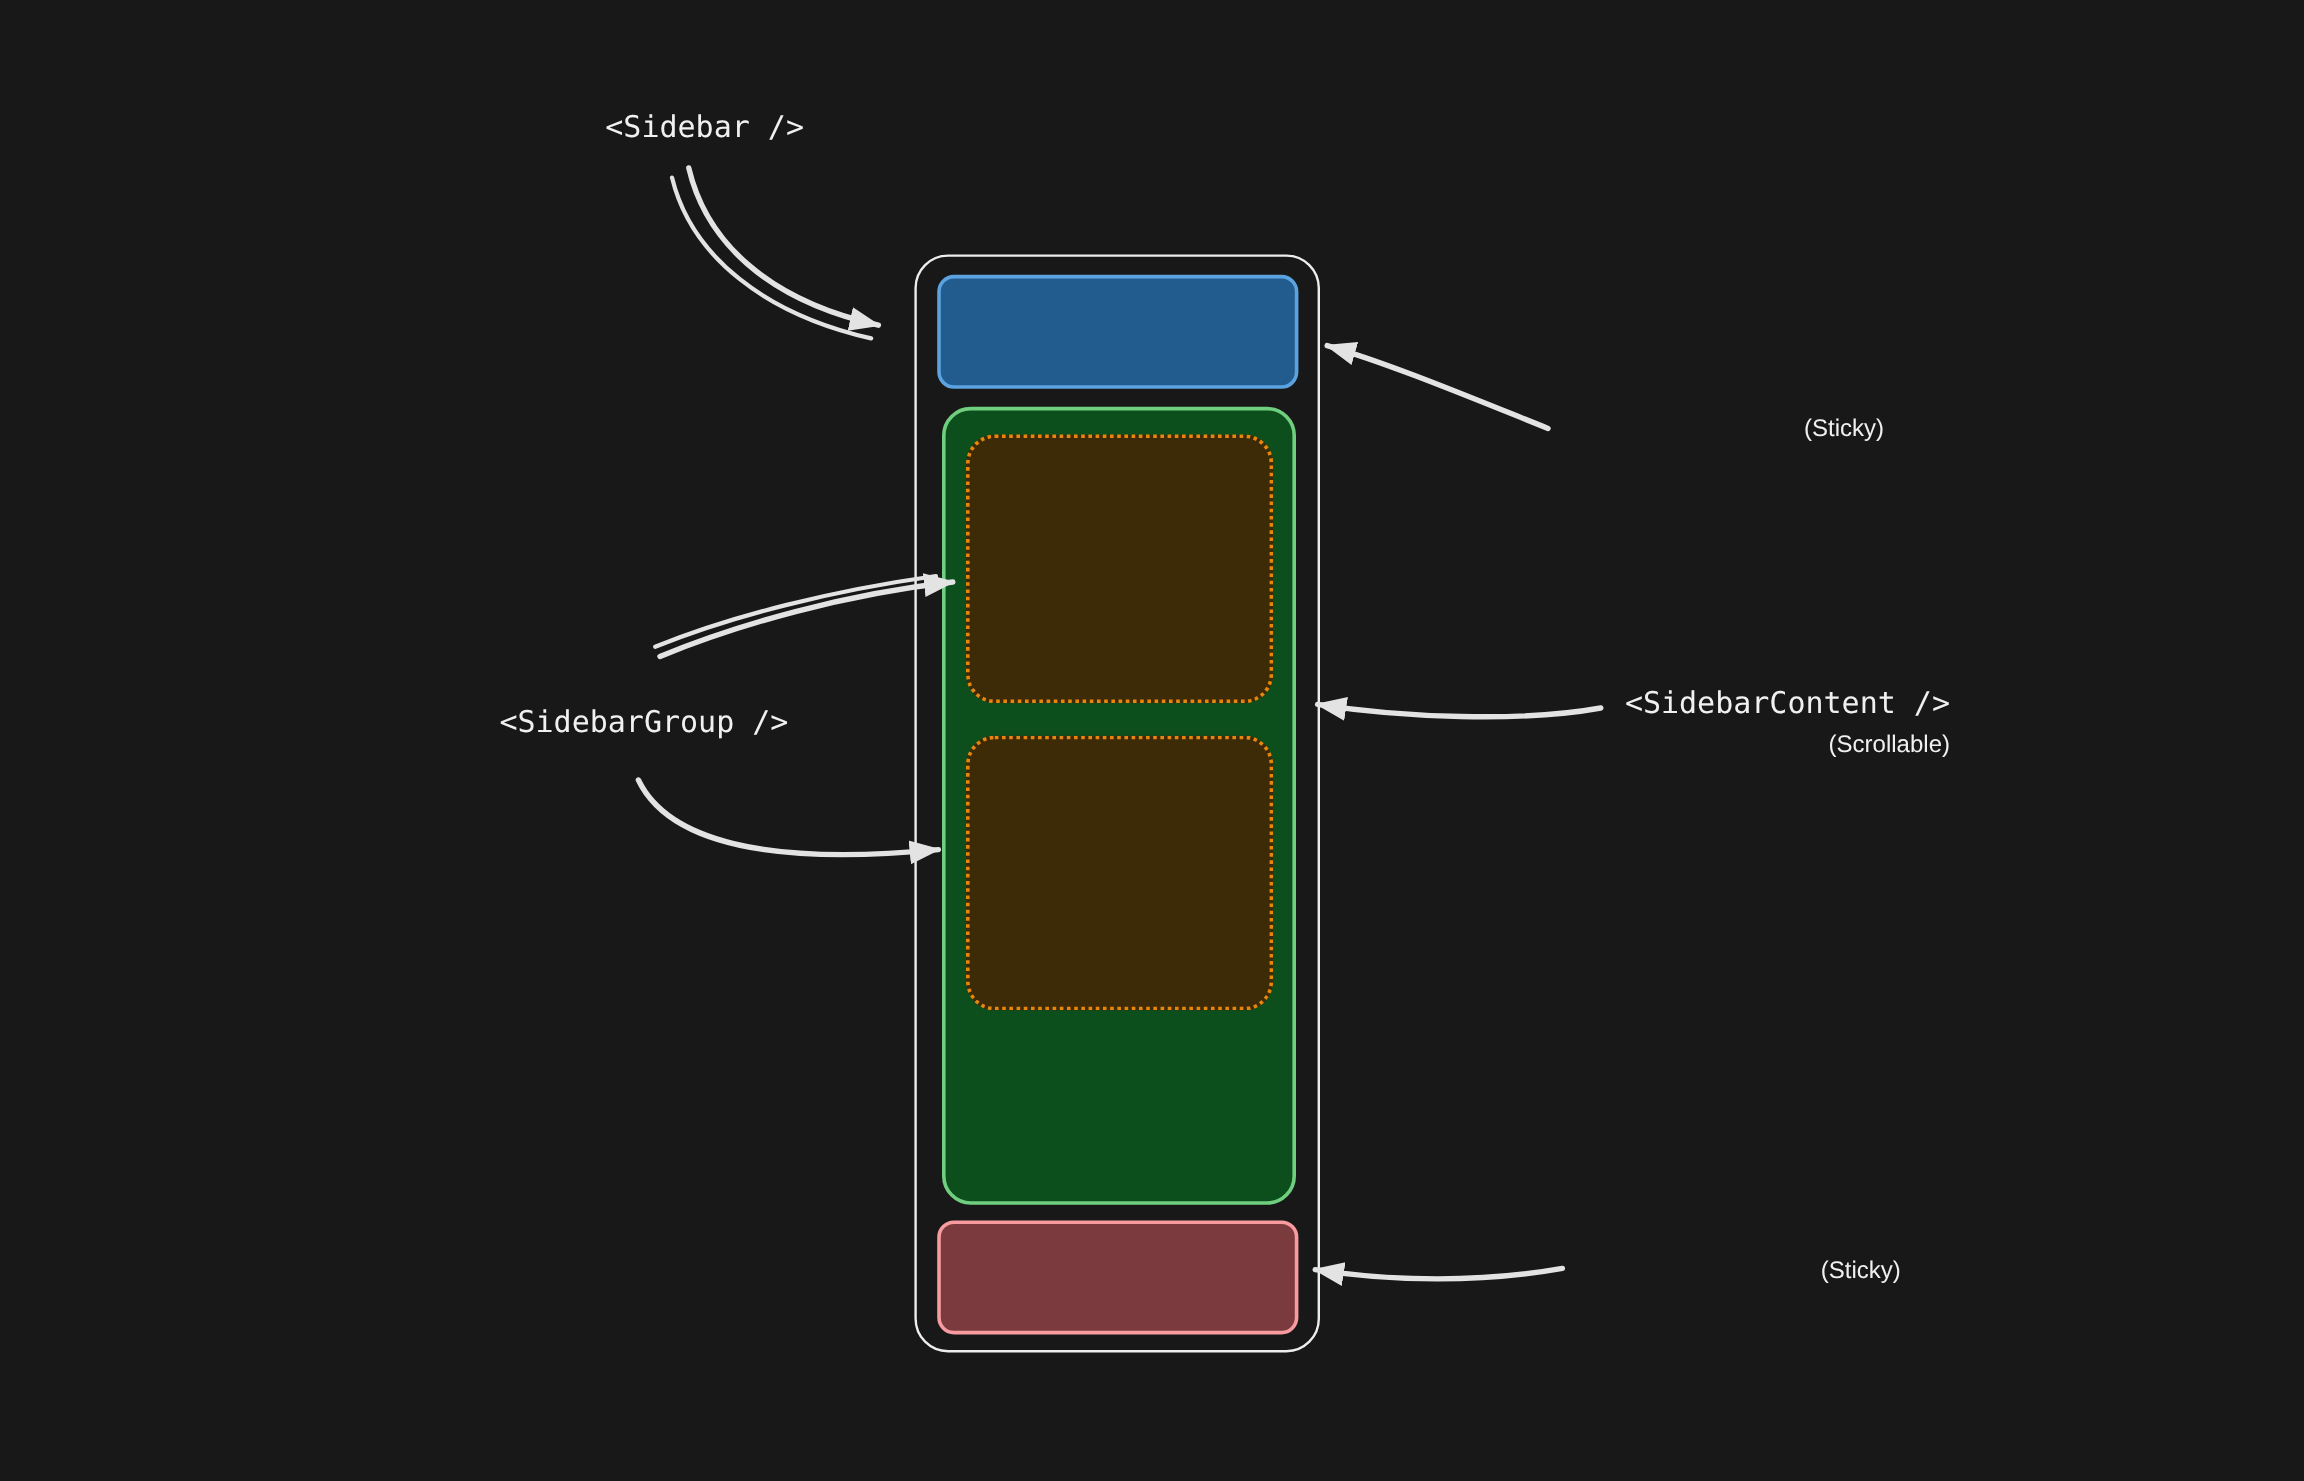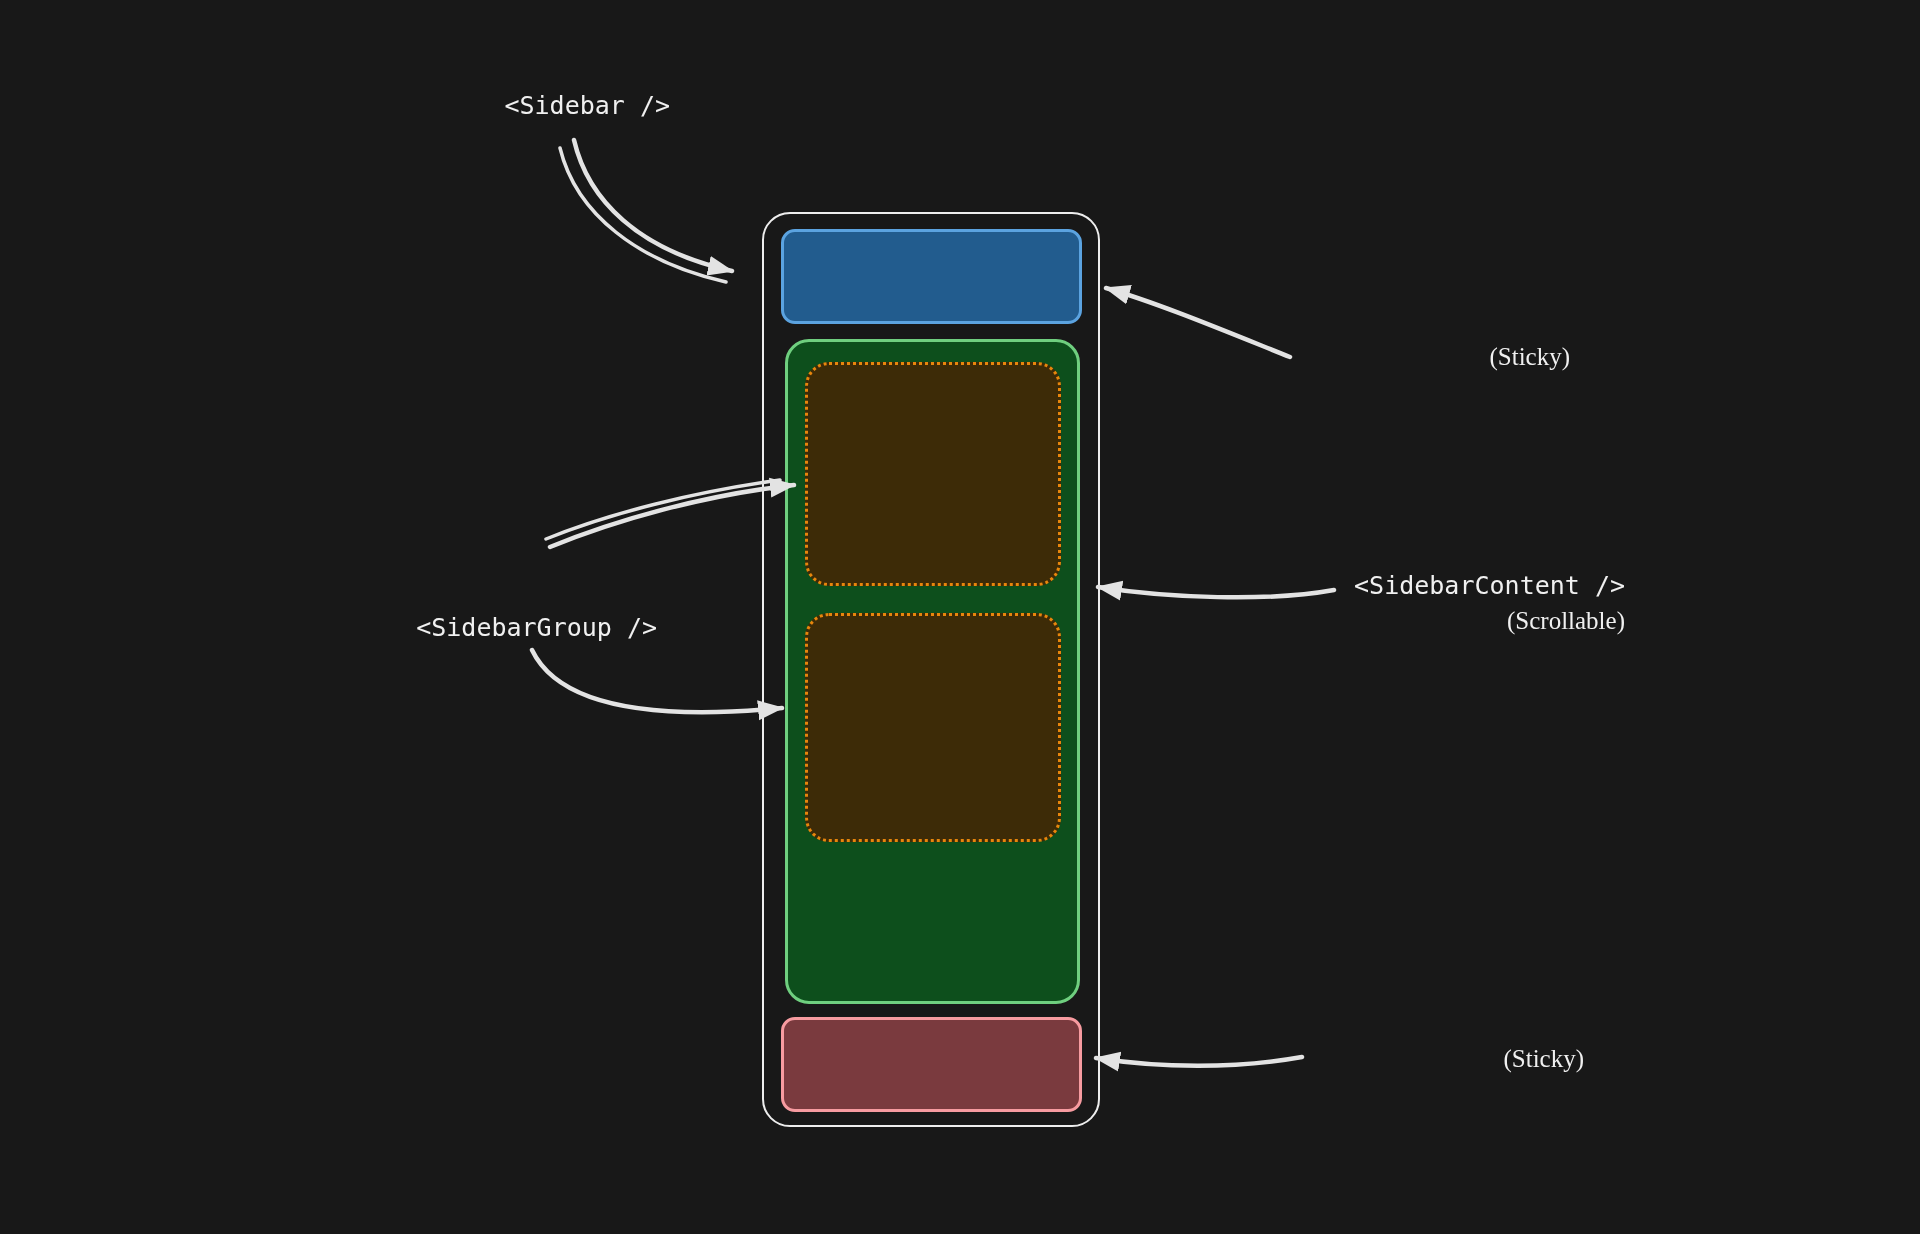--- a/index.html
+++ b/index.html
@@ -65,30 +65,30 @@
   .label {
     position: absolute;
     text-align: right;
     font-size: 25px;
     line-height: 32px;
     letter-spacing: 0px;
     color: var(--text, #f0f0f0);
     white-space: nowrap;
   }
   .label .sub {
-    font-family: Liberation Serif, serif;
-    font-size: 25px;
+    font-family: Liberation Sans, sans-serif;
+    font-size: 20px;
     line-height: 24px;
     margin-top: 7px;
     color: var(--text, #f0f0f0);
   }
   .lbl-sidebar  { left: 480px; top: 90px;  width: 190px; }
   .lbl-header   { left: 1270px; top: 338px; width: 300px; }
   .lbl-content  { left: 1315px; top: 570px; width: 310px; }
-  .lbl-group    { left: 397px; top: 586px; width: 260px; margin-top: 26px; }
+  .lbl-group    { left: 397px; top: 586px; width: 260px; }
   .lbl-footer   { left: 1284px; top: 1040px; width: 300px; }
   
   .arrow-layer {
     position: absolute;
     left: 0; top: 0;
     width: 1920px; height: 1234px;
     pointer-events: none;
   }
   .arrow {
     stroke: var(--arrow, #e3e3e3);

